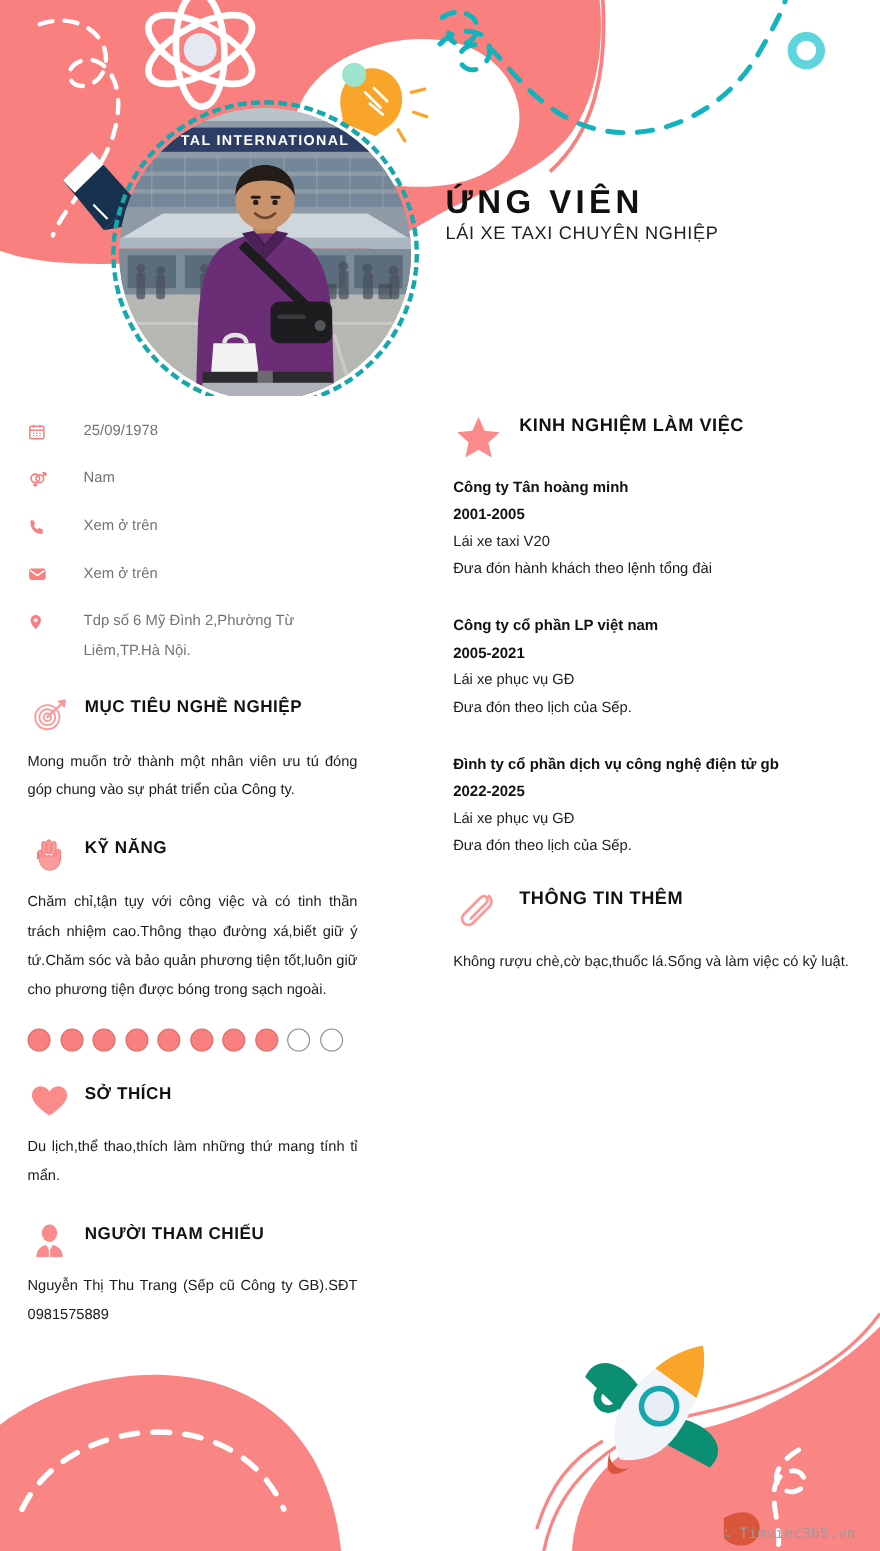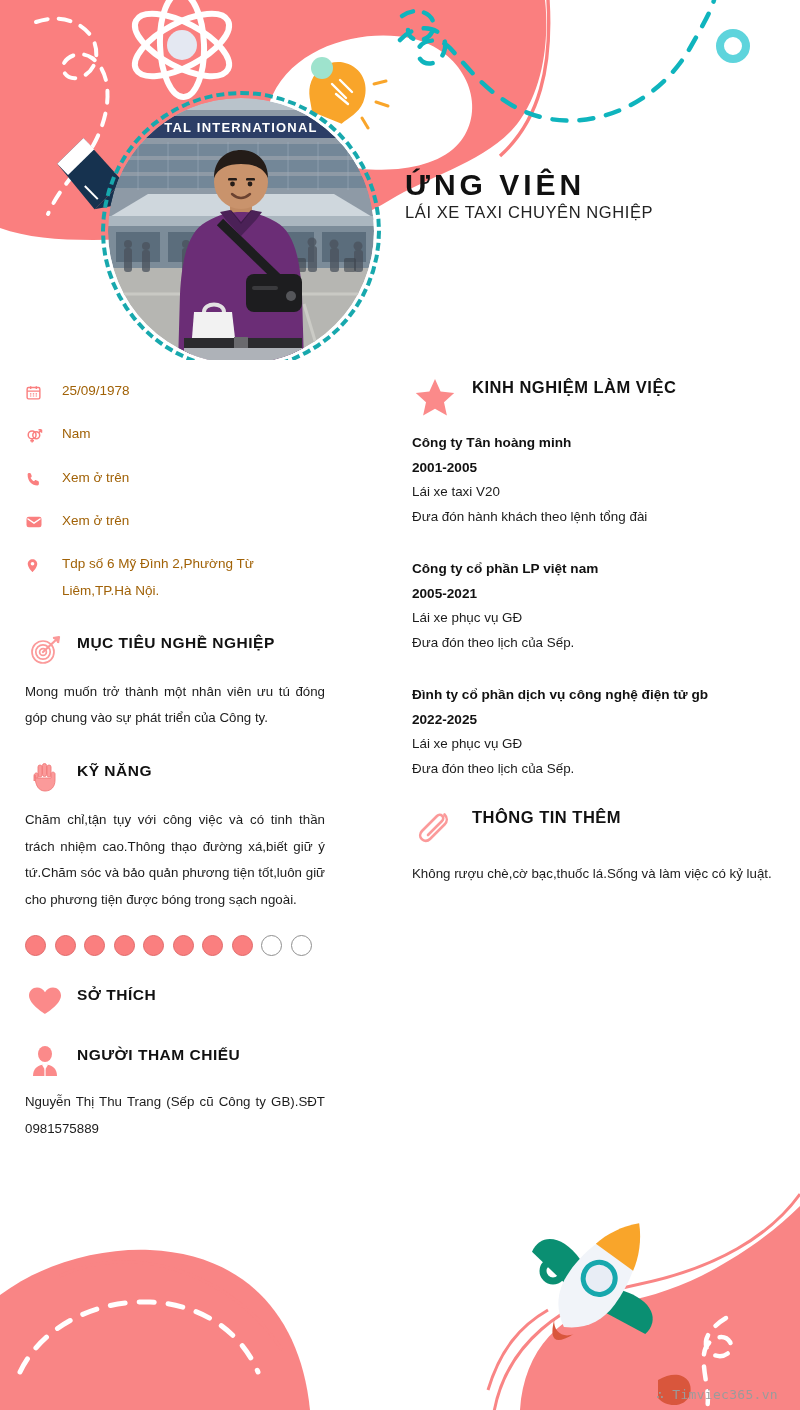--- a/index.html
+++ b/index.html
@@ -93,23 +93,24 @@
     min-width: 26px;
     height: 19px;
     display: flex;
     align-items: center;
     justify-content: flex-start;
     margin-right: 11px;
     margin-top: 1px;
   }
   .contact-txt {
     font-size: 13.5px;
-    color: #a16207;
+    color: #737373;
     line-height: 1.95;
     margin-top: -4px;
+    margin-left: 14px;
   }
 
   
   .sec {
     margin-top: 30px;
   }
   .sec-head {
     display: flex;
     align-items: flex-start;
     margin-bottom: 13px;
@@ -464,20 +465,21 @@
     <div class="sec">
       <div class="sec-head">
         <span class="sec-ico">
           <svg width="34" height="30" viewBox="0 0 34 30" fill="#fb8a8a">
             <path d="M17 28 C17 28 1 18.5 1 9.6 C1 4.6 4.8 1.4 9 1.4 C12.3 1.4 15.4 3.4 17 6.2
                      C18.6 3.4 21.7 1.4 25 1.4 C29.2 1.4 33 4.6 33 9.6 C33 18.5 17 28 17 28 Z"></path>
           </svg>
         </span>
         <span class="sec-title">SỞ THÍCH</span>
       </div>
+      <div class="sec-body">Du lịch,thể thao,thích làm những thứ mang tính tỉ mẩn.</div>
     </div>
 
     <div class="sec">
       <div class="sec-head">
         <span class="sec-ico">
           <svg width="28" height="30" viewBox="0 0 28 30" fill="#fb8a8a">
             <ellipse cx="14" cy="8" rx="7" ry="8"></ellipse>
             <path d="M2 30 C2 22.5 7 18.5 14 18.5 C21 18.5 26 22.5 26 30 Z"></path>
             <path d="M11 18.8 L14 24 L17 18.8 L14 17.4 Z" fill="#ffffff"></path>
             <path d="M13.4 23 L14.6 23 L14.6 30 L13.4 30 Z" fill="#ffffff"></path>

